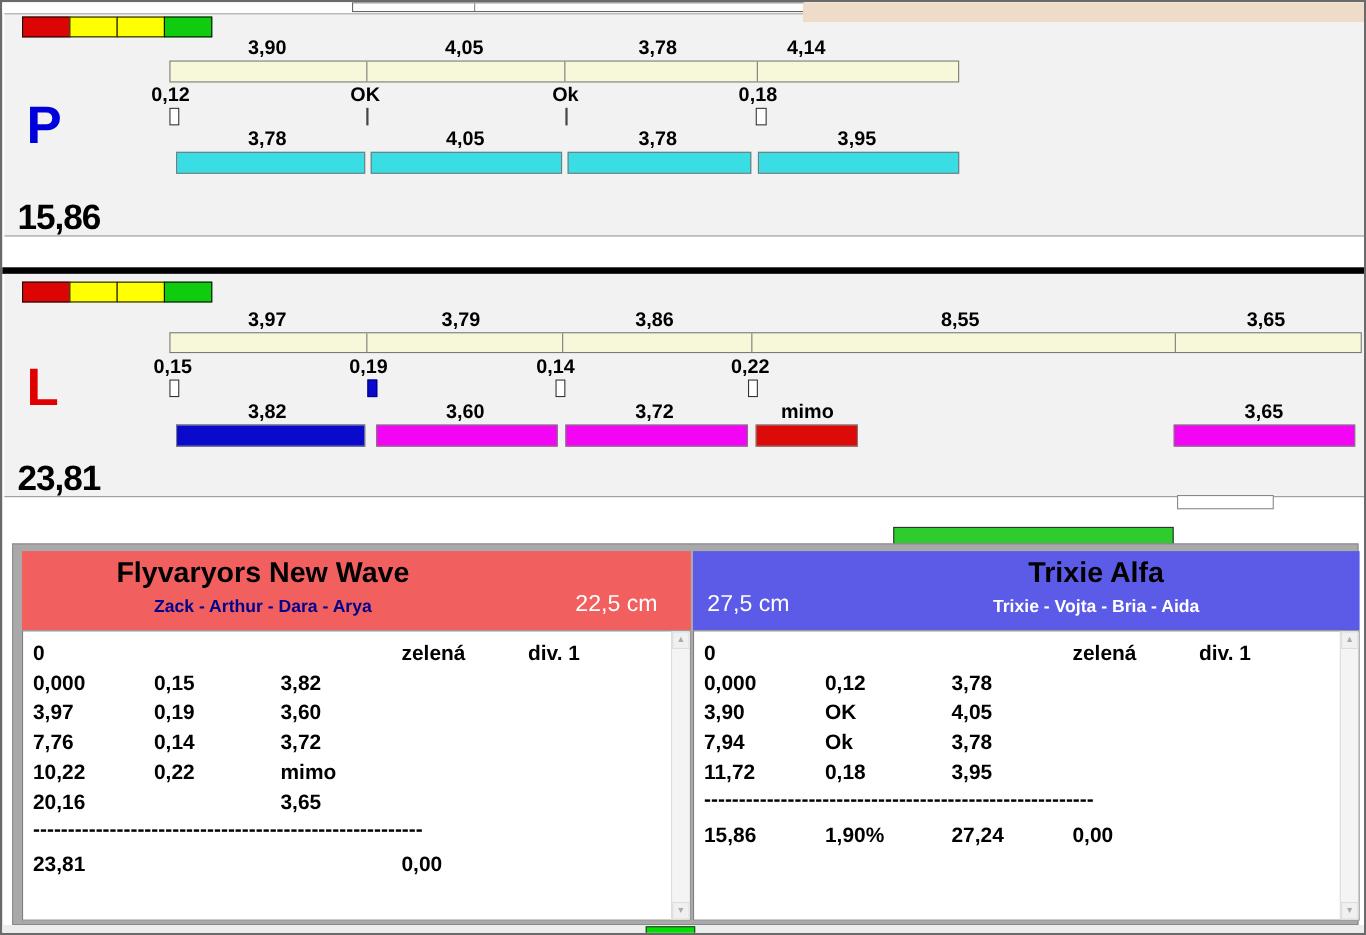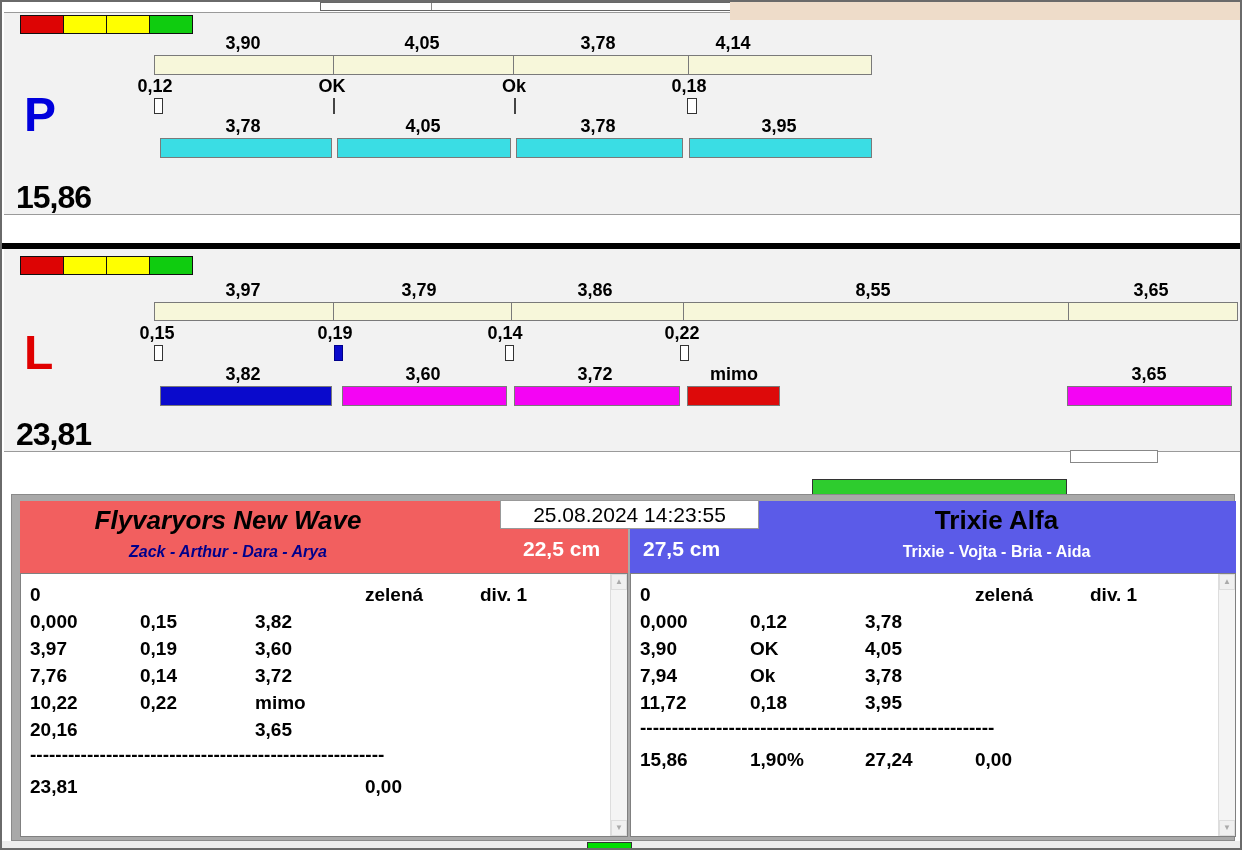--- a/index.html
+++ b/index.html
@@ -46,25 +46,25 @@
   
   .results { position:absolute; left:9px; top:492px; width:1224px; height:347px;
              background:#a9a9a9; border:1px solid #8a8a8a; }
   .team-header { position:absolute; top:6px; height:72px; }
   .team-header.left  { left:8px;  width:608px; background:var(--team-left,#f25f5f); }
   .team-header.right { left:618px; width:606px; background:var(--team-right,#5b5be8); }
   .team-name { position:absolute; top:4px; font-size:26px; font-weight:bold; color:#000;
                text-align:center; white-space:nowrap; }
   .team-members { position:absolute; font-size:16px; font-weight:bold; text-align:center;
                   white-space:nowrap; }
-  .team-header.left  .team-name,.team-header.left  .team-members { left:0; width:416px;font-style:italic; }
+  .team-header.left  .team-name,.team-header.left  .team-members { left:11px; width:416px; }
   .team-header.right .team-name,.team-header.right .team-members { left:128px; width:477px; }
   .team-header.left  .team-members { top:42px; color:var(--members-left,#00008b); }
   .team-header.right .team-members { top:42px; color:#fff; }
-  .jump-height { position:absolute; top:36px; font-size:21px; font-weight:bold; color:#fff;
+  .jump-height { position:absolute; top:36px; font-size:21px; font-weight:normal; color:#fff;
                  white-space:nowrap; }
   .team-header.left  .jump-height { left:503px; }
   .team-header.right .jump-height { left:13px; }
   .datetime { position:absolute; left:488px; top:5px; width:259px; height:29px; background:#fff;
               border:1px solid #999; font-size:21px; color:#000; text-align:center;
               line-height:27px; z-index:3; white-space:nowrap; }
 
   .list { position:absolute; top:78px; height:264px; background:#fff; border:1px solid #808080;
           overflow:hidden; font-weight:bold; font-size:19px; color:#000; }
   .list.left  { left:8px;  width:608px; }
@@ -203,21 +203,20 @@
       <div class="jump-height">22,5 cm</div>
       <div class="team-members">Zack - Arthur - Dara - Arya</div>
     </div>
 
     <div class="team-header right">
       <div class="jump-height">27,5 cm</div>
       <div class="team-name">Trixie Alfa</div>
       <div class="team-members">Trixie - Vojta - Bria - Aida</div>
     </div>
 
-    <div class="datetime">25.08.2024 14:23:55</div>
 
     <div class="list left">
       <div class="list-inner">
         <div class="row">
           <span class="c1">0</span>
           <span class="c4">zelená</span>
           <span class="c5">div. 1</span>
         </div>
         <div class="row">
           <span class="c1">0,000</span>

